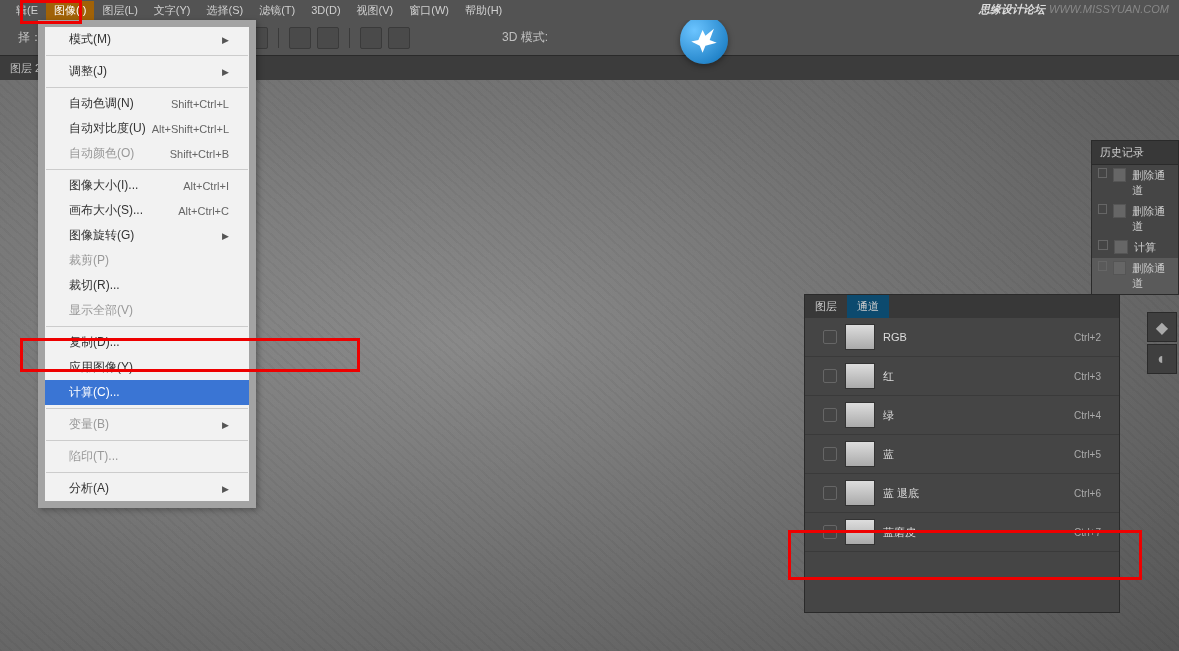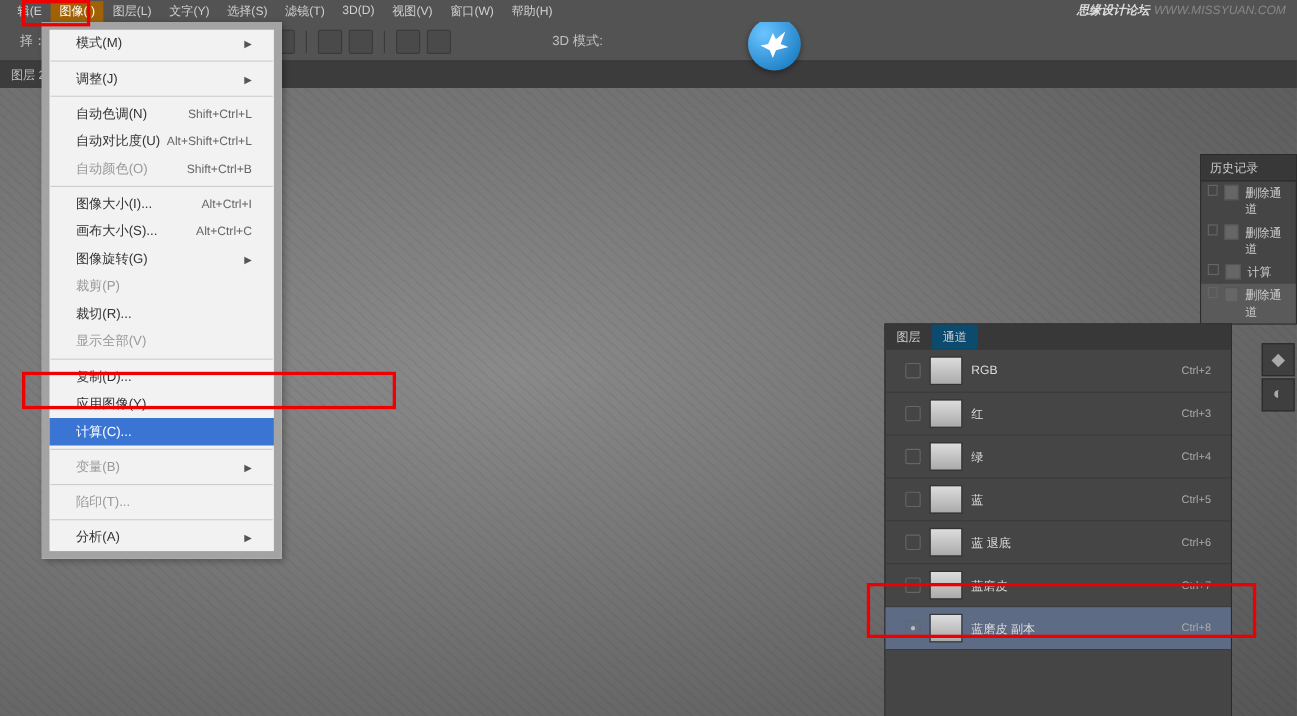--- a/index.html
+++ b/index.html
@@ -255,26 +255,20 @@
         <div class="ch-thumb"></div>
         <span class="ch-name">蓝 退底</span>
         <span class="ch-kbd">Ctrl+6</span>
       </div>
       <div class="ch-row">
         <div class="ch-eye"></div>
         <div class="ch-thumb"></div>
         <span class="ch-name">蓝磨皮</span>
         <span class="ch-kbd">Ctrl+7</span>
       </div>
-      <div class="ch-row selected">
-        <div class="ch-eye on"></div>
-        <div class="ch-thumb"></div>
-        <span class="ch-name">蓝磨皮 副本</span>
-        <span class="ch-kbd">Ctrl+8</span>
-      </div>
     </div>
   <div class="ch-footer"></div>
 </div>
 
 <div class="rtool">
   <div class="rtool-btn">◆</div>
   <div class="rtool-btn">◐</div>
 </div>
 
 <div class="redbox redbox-menu"></div>

